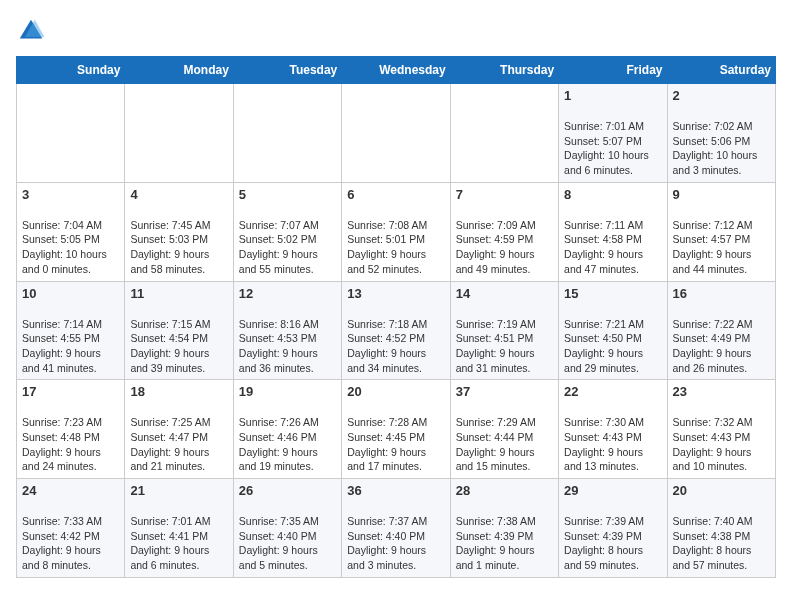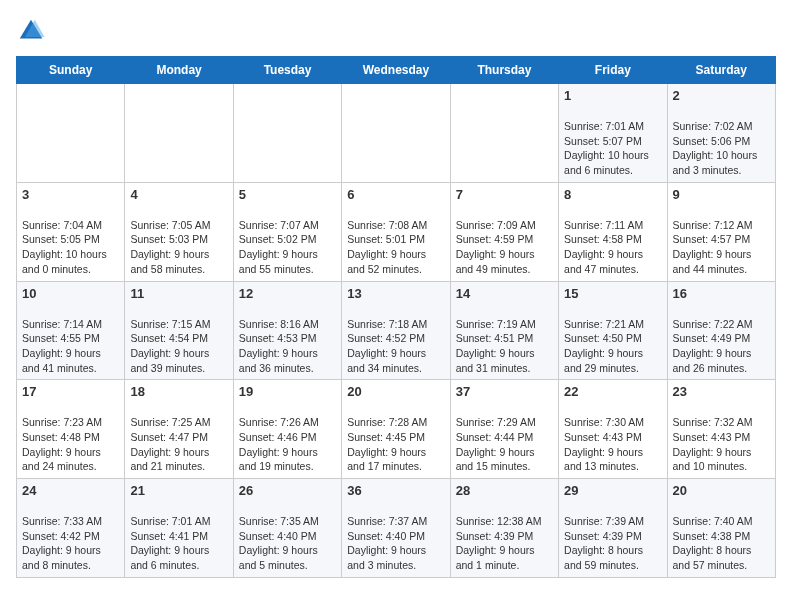--- a/index.html
+++ b/index.html
@@ -45,21 +45,21 @@
     table {
       width: 100%;
       border-collapse: collapse;
       table-layout: fixed;
     }
     thead th {
       background: #1a6fbd;
       color: #fff;
       font-size: 12px;
       padding: 6px 4px;
-      text-align: center;
+      text-align: right;
       border: 1px solid #1a6fbd;
     }
     tbody td {
       border: 1px solid #ccc;
       vertical-align: top;
       padding: 4px 5px;
       font-size: 11px;
       color: #333;
       min-height: 80px;
       height: 90px;
@@ -141,21 +141,21 @@
       <tr>
         <td>
           <span class="day-num">3</span>
           <div class="day-info">Sunrise: 7:04 AM
 Sunset: 5:05 PM
 Daylight: 10 hours
 and 0 minutes.</div>
         </td>
         <td>
           <span class="day-num">4</span>
-          <div class="day-info">Sunrise: 7:05 AM
+          <div class="day-info">Sunrise: 7:45 AM
 Sunset: 5:03 PM
 Daylight: 9 hours
 and 58 minutes.</div>
         </td>
         <td>
           <span class="day-num">5</span>
           <div class="day-info">Sunrise: 7:07 AM
 Sunset: 5:02 PM
 Daylight: 9 hours
 and 55 minutes.</div>
@@ -315,21 +315,21 @@
         </td>
         <td>
           <span class="day-num">36</span>
           <div class="day-info">Sunrise: 7:37 AM
 Sunset: 4:40 PM
 Daylight: 9 hours
 and 3 minutes.</div>
         </td>
         <td>
           <span class="day-num">28</span>
-          <div class="day-info">Sunrise: 12:38 AM
+          <div class="day-info">Sunrise: 7:38 AM
 Sunset: 4:39 PM
 Daylight: 9 hours
 and 1 minute.</div>
         </td>
         <td>
           <span class="day-num">29</span>
           <div class="day-info">Sunrise: 7:39 AM
 Sunset: 4:39 PM
 Daylight: 8 hours
 and 59 minutes.</div>

